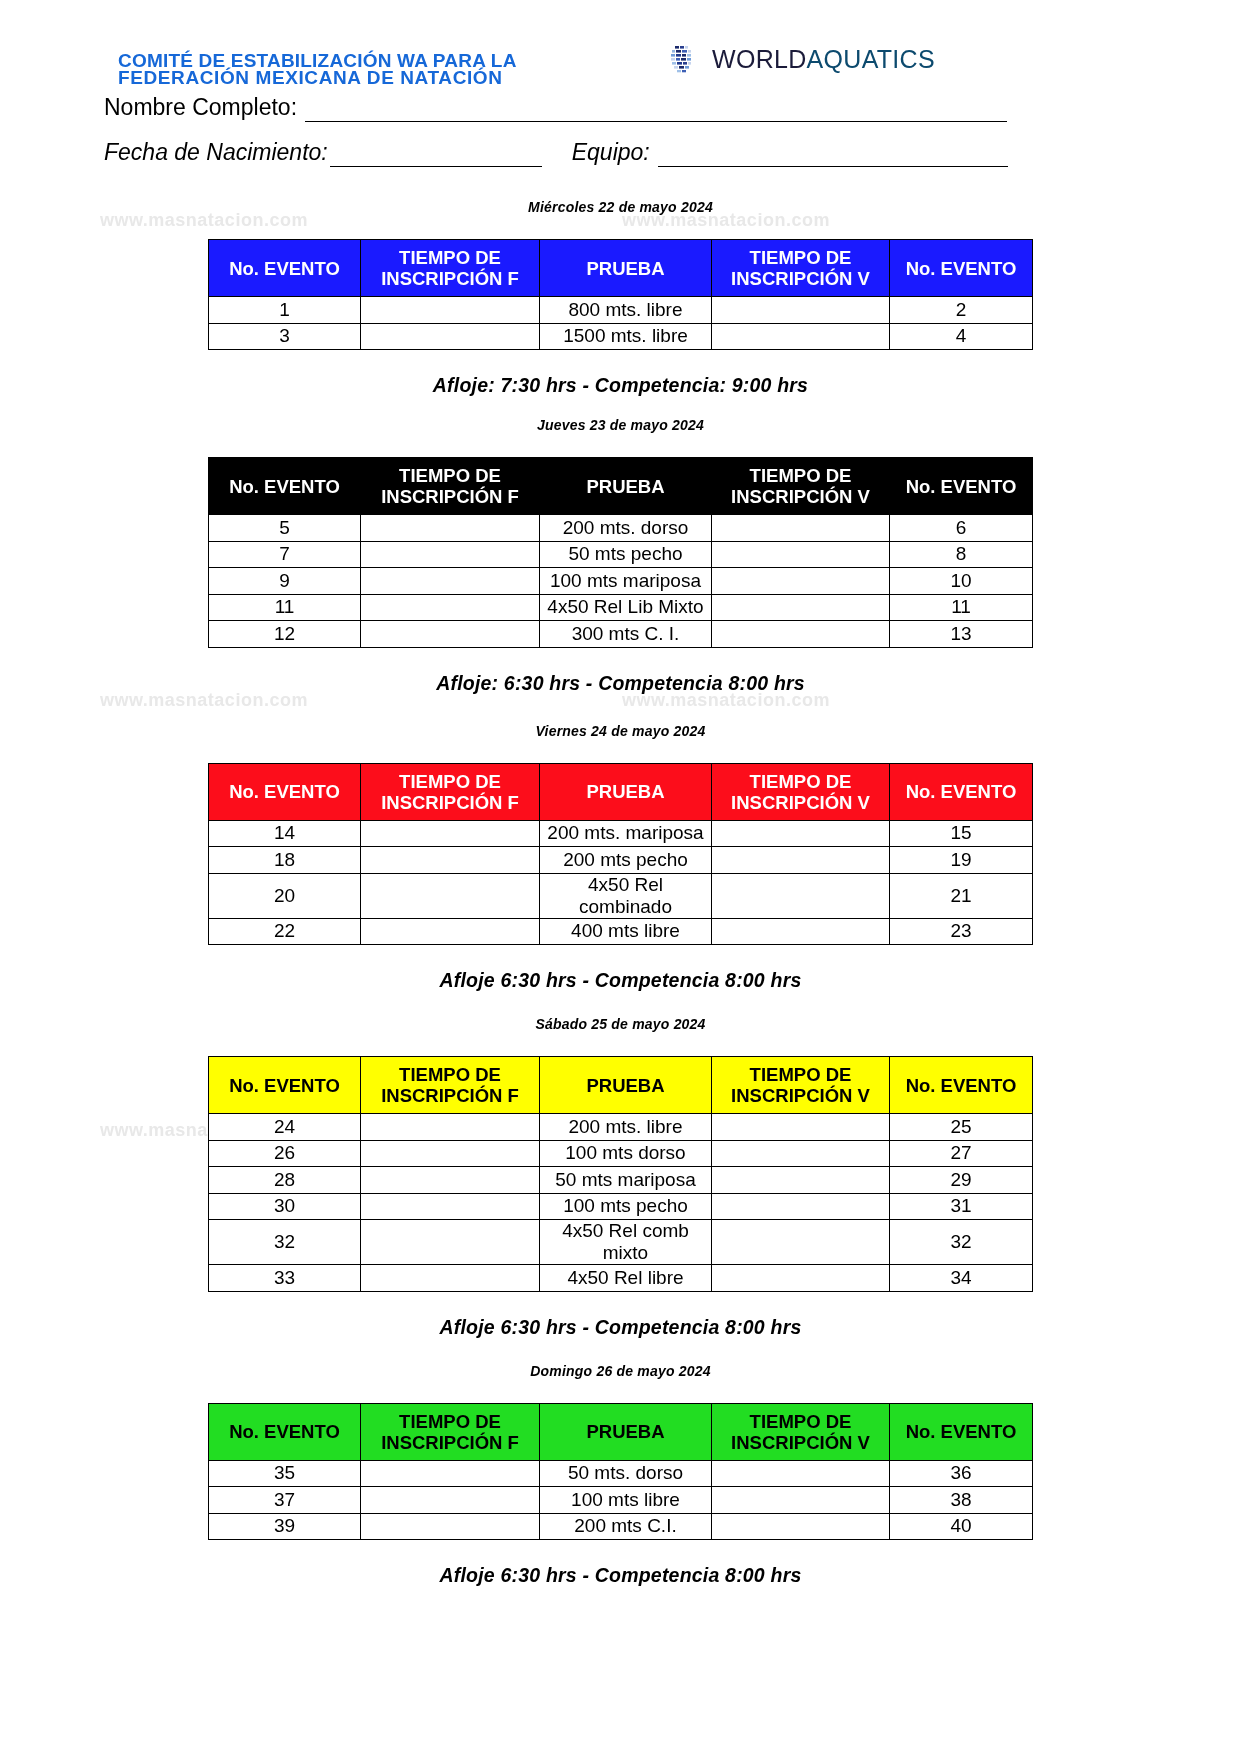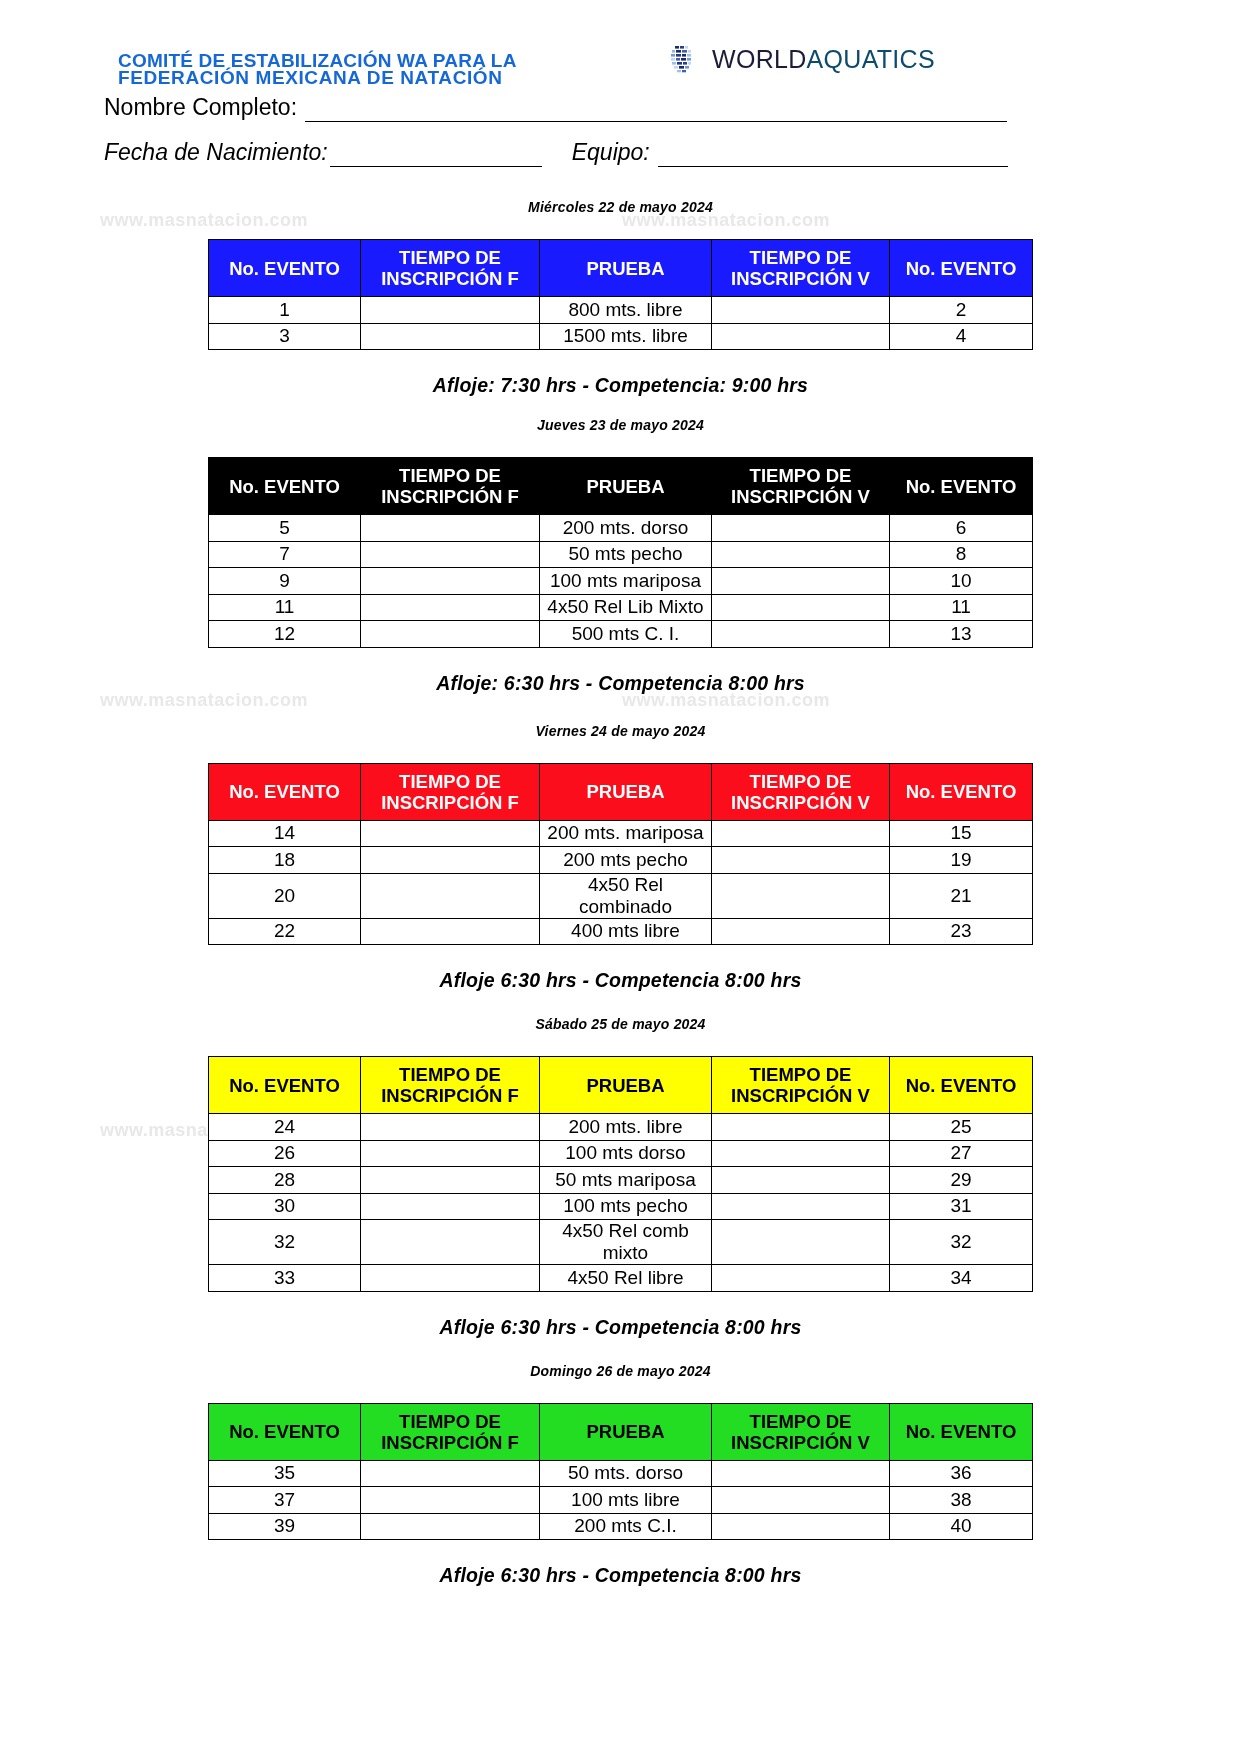--- a/index.html
+++ b/index.html
@@ -337,21 +337,21 @@
             <tr>
               <td>11</td>
               <td></td>
               <td>4x50 Rel Lib Mixto</td>
               <td></td>
               <td>11</td>
             </tr>
             <tr>
               <td>12</td>
               <td></td>
-              <td>500 mts C. I.</td>
+              <td>300 mts C. I.</td>
               <td></td>
               <td>13</td>
             </tr>
           </tbody>
         </table>
       </div>
       <div class="sp-24"></div>
       <div class="note">Afloje: 6:30 hrs - Competencia 8:00 hrs</div>
       <div class="sp-28"></div>
       <div class="day-title">Viernes 24 de mayo 2024</div>

